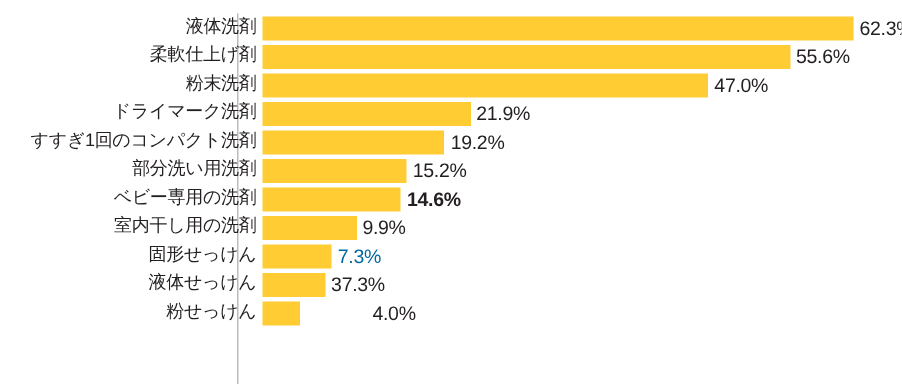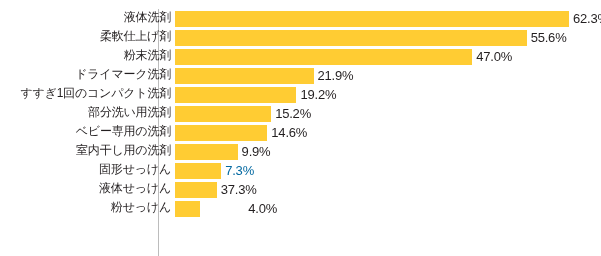--- a/index.html
+++ b/index.html
@@ -135,21 +135,21 @@
         <div class="cat-label">部分洗い用洗剤</div>
         <div class="plot">
           <div class="bar" style="width: 96.1284px; background: rgb(255, 204, 51);"></div>
           <div class="bar-value" style="color: rgb(35, 31, 32);">15.2%</div>
         </div>
       </div>
       <div class="bar-row">
         <div class="cat-label">ベビー専用の洗剤</div>
         <div class="plot">
           <div class="bar" style="width: 92.3339px; background: rgb(255, 204, 51);"></div>
-          <div class="bar-value" style="color: rgb(35, 31, 32);">14.6%</div>
+          <div class="bar-value" style="color: rgb(35, 31, 32); font-weight: bold;">14.6%</div>
         </div>
       </div>
       <div class="bar-row">
         <div class="cat-label">室内干し用の洗剤</div>
         <div class="plot">
           <div class="bar" style="width: 62.61px; background: rgb(255, 204, 51);"></div>
           <div class="bar-value" style="color: rgb(35, 31, 32); text-align: center;">9.9%</div>
         </div>
       </div>
       <div class="bar-row">

